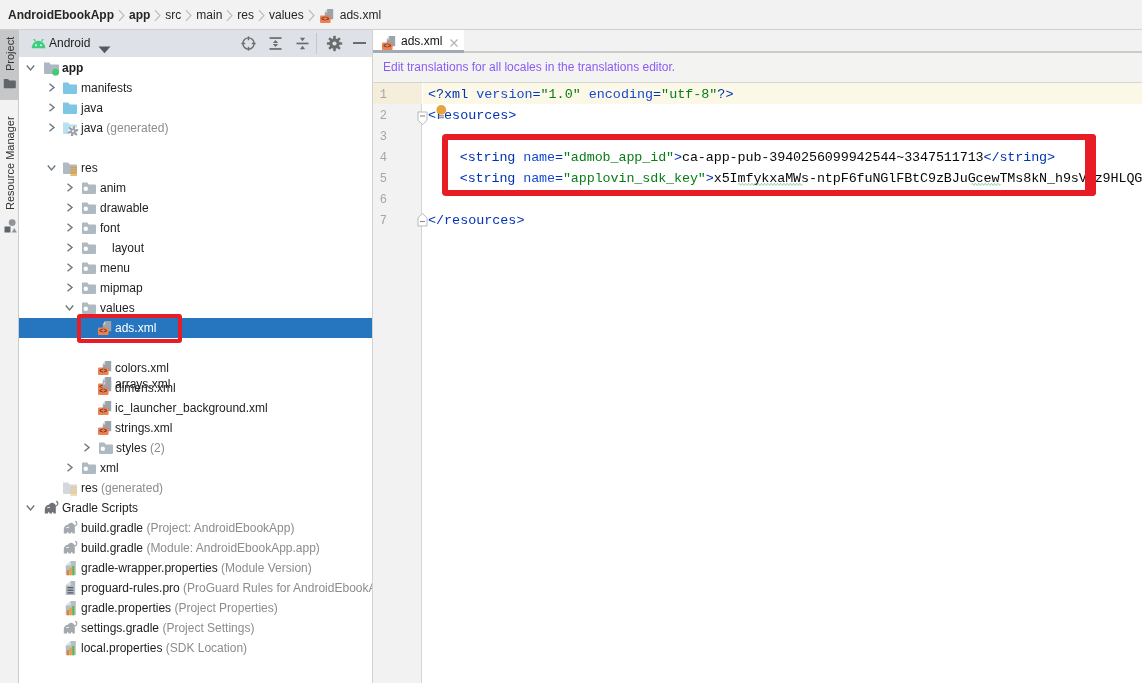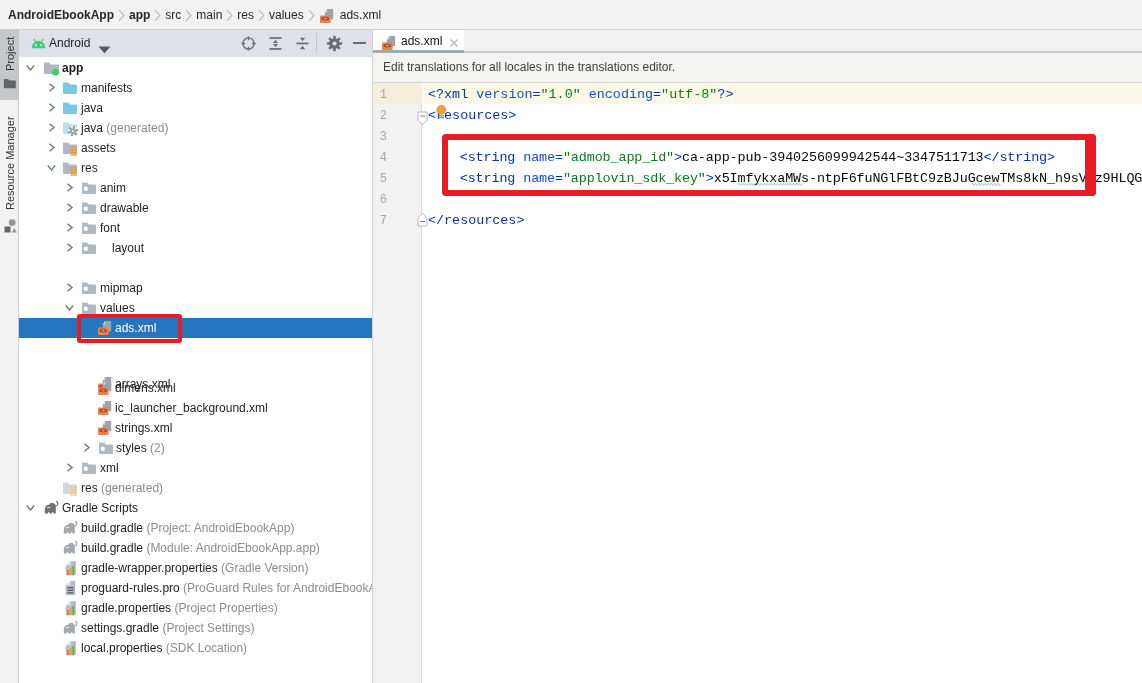--- a/index.html
+++ b/index.html
@@ -36,21 +36,21 @@
   .chev { position:absolute; top:4px; width:11px; height:11px; }
   .ticon { position:absolute; top:2px; width:16px; height:16px; }
 
   
   #edarea { left:373px; top:30px; width:769px; height:653px; background:#fff; }
   #tabrow { left:373px; top:30px; width:769px; height:22px; background:#F2F2F2; }
   #tabline { left:373px; top:51px; width:769px; height:2px; background:#CBCBCB; }
   #tab { left:373px; top:30px; width:91px; height:21px; background:#FFFFFF; }
   #tabul { left:373px; top:50px; width:91px; height:3px; background:#A2AAB6; }
   #notif { left:373px; top:53px; width:769px; height:30px; background:#F3F3F2;
-    border-bottom:1px solid #D5D5D4; font-size:12px; color:#404040; }
+    border-bottom:1px solid #D5D5D4; font-size:12px; color:#8b5cf6; }
   #gutter { left:373px; top:83px; width:49px; height:600px; background:#F2F2F2;
     border-right:1px solid #D6D6D6; }
   .lno { position:absolute; width:12px; text-align:right; left:375px;
     font-size:12px; color:#A6A6A6; font-family:"Liberation Mono",monospace; }
   #cl1g { left:373px; top:83px; width:49px; height:21px; background:#F4EEDA; }
   #cl1c { left:423px; top:83px; width:719px; height:21px; background:#FBF8E7; }
   .code { position:absolute; left:428px; white-space:pre;
     font-family:"Liberation Mono",monospace; font-size:13.4px; line-height:21px;
     color:#080808; }
   .tg { color:#0033B3; } .at { color:#174AD4; } .vl { color:#067D17; }
@@ -225,48 +225,33 @@
                 <ellipse cx="0" cy="-3" rx="1.25" ry="2.7" transform="rotate(134)"></ellipse>
                 <ellipse cx="0" cy="-3" rx="1.25" ry="2.7" transform="rotate(194)"></ellipse>
                 <ellipse cx="0" cy="-3" rx="1.25" ry="2.7" transform="rotate(254)"></ellipse>
                 <ellipse cx="0" cy="-3" rx="1.25" ry="2.7" transform="rotate(314)"></ellipse>
               </g>
               <circle r="1" fill="#FBFCFD"></circle>
             </g>
           </svg></span>
 <span class="lbl" style="left:62px;">java<span class="sfx"> (generated)</span></span>
 </div>
-<div class="trow" style="top:81px;">
+<div class="trow" style="top:101px;">
 <span class="chev" style="left:27px;"><svg width="11" height="11" viewBox="0 0 11 11">
-            <path d="M3.5 1.8 L8 5.5 L3.5 9.2" stroke="#6E757C" stroke-width="1.4" fill="none"></path>
+            <path d="M1.8 3.5 L5.5 8 L9.2 3.5" stroke="#6E757C" stroke-width="1.4" fill="none"></path>
           </svg></span>
 <span class="ticon" style="left:43px;"><svg width="16" height="17" viewBox="0 0 16 17">
             <path d="M1 2.5 h5.2 l1.6 2 H14 a1 1 0 0 1 1 1 V13 a1 1 0 0 1 -1 1 H2 a1 1 0 0 1 -1 -1 z" fill="#AFBAC3"></path>
             <g fill="#DFA03C">
               <rect x="8.3" y="6.8" width="6.7" height="1.6"></rect>
               <rect x="8.3" y="9.3" width="6.7" height="1.6"></rect>
               <rect x="8.3" y="11.8" width="6.7" height="1.6"></rect>
               <rect x="8.3" y="14.3" width="6.7" height="1.4"></rect>
             </g>
           </svg></span>
-<span class="lbl" style="left:62px;">assets</span>
-</div>
-<div class="trow" style="top:101px;">
-<span class="chev" style="left:27px;"><svg width="11" height="11" viewBox="0 0 11 11">
-            <path d="M1.8 3.5 L5.5 8 L9.2 3.5" stroke="#6E757C" stroke-width="1.4" fill="none"></path>
-          </svg></span>
-<span class="ticon" style="left:43px;"><svg width="16" height="17" viewBox="0 0 16 17">
-            <path d="M1 2.5 h5.2 l1.6 2 H14 a1 1 0 0 1 1 1 V13 a1 1 0 0 1 -1 1 H2 a1 1 0 0 1 -1 -1 z" fill="#AFBAC3"></path>
-            <g fill="#DFA03C">
-              <rect x="8.3" y="6.8" width="6.7" height="1.6"></rect>
-              <rect x="8.3" y="9.3" width="6.7" height="1.6"></rect>
-              <rect x="8.3" y="11.8" width="6.7" height="1.6"></rect>
-              <rect x="8.3" y="14.3" width="6.7" height="1.4"></rect>
-            </g>
-          </svg></span>
 <span class="lbl" style="left:62px;">res</span>
 </div>
 <div class="trow" style="top:121px;">
 <span class="chev" style="left:45px;"><svg width="11" height="11" viewBox="0 0 11 11">
             <path d="M3.5 1.8 L8 5.5 L3.5 9.2" stroke="#6E757C" stroke-width="1.4" fill="none"></path>
           </svg></span>
 <span class="ticon" style="left:62px;"><svg width="16" height="16" viewBox="0 0 16 16">
             <path d="M1 2.5 h5.2 l1.6 2 H14 a1 1 0 0 1 1 1 V13 a1 1 0 0 1 -1 1 H2 a1 1 0 0 1 -1 -1 z" fill="#AFB9C2"></path>
             <circle cx="4.8" cy="8.8" r="2.2" fill="#FDFEFE"></circle>
           </svg></span>
@@ -294,20 +279,30 @@
 </div>
 <div class="trow" style="top:181px;">
 <span class="chev" style="left:45px;"><svg width="11" height="11" viewBox="0 0 11 11">
             <path d="M3.5 1.8 L8 5.5 L3.5 9.2" stroke="#6E757C" stroke-width="1.4" fill="none"></path>
           </svg></span>
 <span class="ticon" style="left:62px;"><svg width="16" height="16" viewBox="0 0 16 16">
             <path d="M1 2.5 h5.2 l1.6 2 H14 a1 1 0 0 1 1 1 V13 a1 1 0 0 1 -1 1 H2 a1 1 0 0 1 -1 -1 z" fill="#AFB9C2"></path>
             <circle cx="4.8" cy="8.8" r="2.2" fill="#FDFEFE"></circle>
           </svg></span>
 <span class="lbl" style="left:81px;margin-left:12px;">layout</span>
+</div>
+<div class="trow" style="top:201px;">
+<span class="chev" style="left:45px;"><svg width="11" height="11" viewBox="0 0 11 11">
+            <path d="M3.5 1.8 L8 5.5 L3.5 9.2" stroke="#6E757C" stroke-width="1.4" fill="none"></path>
+          </svg></span>
+<span class="ticon" style="left:62px;"><svg width="16" height="16" viewBox="0 0 16 16">
+            <path d="M1 2.5 h5.2 l1.6 2 H14 a1 1 0 0 1 1 1 V13 a1 1 0 0 1 -1 1 H2 a1 1 0 0 1 -1 -1 z" fill="#AFB9C2"></path>
+            <circle cx="4.8" cy="8.8" r="2.2" fill="#FDFEFE"></circle>
+          </svg></span>
+<span class="lbl" style="left:81px;">menu</span>
 </div>
 <div class="trow" style="top:221px;">
 <span class="chev" style="left:45px;"><svg width="11" height="11" viewBox="0 0 11 11">
             <path d="M3.5 1.8 L8 5.5 L3.5 9.2" stroke="#6E757C" stroke-width="1.4" fill="none"></path>
           </svg></span>
 <span class="ticon" style="left:62px;"><svg width="16" height="16" viewBox="0 0 16 16">
             <path d="M1 2.5 h5.2 l1.6 2 H14 a1 1 0 0 1 1 1 V13 a1 1 0 0 1 -1 1 H2 a1 1 0 0 1 -1 -1 z" fill="#AFB9C2"></path>
             <circle cx="4.8" cy="8.8" r="2.2" fill="#FDFEFE"></circle>
           </svg></span>
 <span class="lbl" style="left:81px;">mipmap</span>
@@ -332,20 +327,29 @@
 <span class="lbl" style="left:96px;">ads.xml</span>
 </div>
 <div class="trow" style="top:281px;margin-top:36px;">
 <span class="ticon" style="left:78px;"><svg width="16" height="16" viewBox="0 0 16 16">
             <path d="M8.2 1 h6 v10.2 h-8.4 V4.4 z" fill="#9BA3AC"></path>
             <path d="M8.2 1 v3.4 h-2.4 z" fill="#D6DBDF"></path>
             <rect x="1" y="7.6" width="10.6" height="7.4" rx="1.1" fill="#EE8052"></rect>
             <text x="6.3" y="13.4" font-family="Liberation Mono,monospace" font-size="6.6" font-weight="bold" fill="#54342A" text-anchor="middle">&lt;&gt;</text>
           </svg></span>
 <span class="lbl" style="left:96px;">arrays.xml</span>
+</div>
+<div class="trow" style="top:301px;">
+<span class="ticon" style="left:78px;"><svg width="16" height="16" viewBox="0 0 16 16">
+            <path d="M8.2 1 h6 v10.2 h-8.4 V4.4 z" fill="#9BA3AC"></path>
+            <path d="M8.2 1 v3.4 h-2.4 z" fill="#D6DBDF"></path>
+            <rect x="1" y="7.6" width="10.6" height="7.4" rx="1.1" fill="#EE8052"></rect>
+            <text x="6.3" y="13.4" font-family="Liberation Mono,monospace" font-size="6.6" font-weight="bold" fill="#54342A" text-anchor="middle">&lt;&gt;</text>
+          </svg></span>
+<span class="lbl" style="left:96px;">colors.xml</span>
 </div>
 <div class="trow" style="top:321px;">
 <span class="ticon" style="left:78px;"><svg width="16" height="16" viewBox="0 0 16 16">
             <path d="M8.2 1 h6 v10.2 h-8.4 V4.4 z" fill="#9BA3AC"></path>
             <path d="M8.2 1 v3.4 h-2.4 z" fill="#D6DBDF"></path>
             <rect x="1" y="7.6" width="10.6" height="7.4" rx="1.1" fill="#EE8052"></rect>
             <text x="6.3" y="13.4" font-family="Liberation Mono,monospace" font-size="6.6" font-weight="bold" fill="#54342A" text-anchor="middle">&lt;&gt;</text>
           </svg></span>
 <span class="lbl" style="left:96px;">dimens.xml</span>
 </div>
@@ -426,21 +430,21 @@
 <div class="trow" style="top:501px;">
 <span class="ticon" style="left:43px;"><svg width="16" height="16" viewBox="0 0 16 16">
             <path d="M8.8 1 h5 V15 H3.8 V5.6 z" fill="#B6BDC4"></path>
             <path d="M8.8 1 v4.6 H3.8 z" fill="#DCE0E4"></path>
             <g>
               <rect x="4.9" y="10" width="2" height="5.4" fill="#E87B36"></rect>
               <rect x="7.6" y="8" width="2" height="7.4" fill="#E8A030"></rect>
               <rect x="10.3" y="6" width="2" height="9.4" fill="#5FB747"></rect>
             </g>
           </svg></span>
-<span class="lbl" style="left:62px;">gradle-wrapper.properties<span class="sfx"> (Gradle Version)</span></span>
+<span class="lbl" style="left:62px;">gradle-wrapper.properties<span class="sfx"> (Module Version)</span></span>
 </div>
 <div class="trow" style="top:521px;">
 <span class="ticon" style="left:43px;"><svg width="16" height="16" viewBox="0 0 16 16">
             <path d="M8.8 1 h4.4 V15 H3.8 V5.6 z" fill="#B2B9C0"></path>
             <path d="M8.8 1 v4.6 H3.8 z" fill="#DCE0E4"></path>
             <g fill="#55606B">
               <rect x="5.4" y="7" width="6" height="1.3"></rect>
               <rect x="5.4" y="9.6" width="6" height="1.3"></rect>
               <rect x="5.4" y="12.2" width="6" height="1.3"></rect>
             </g>

